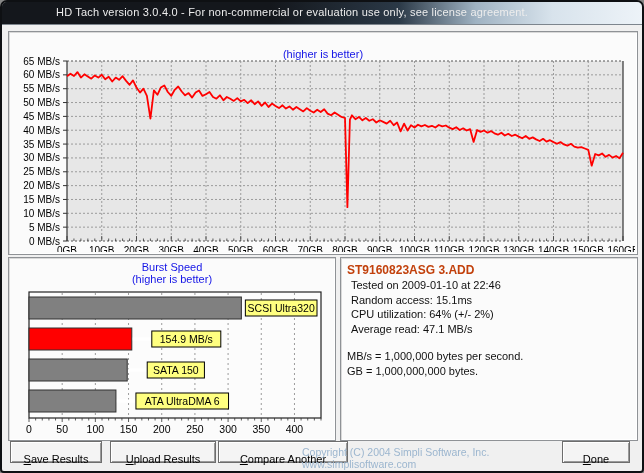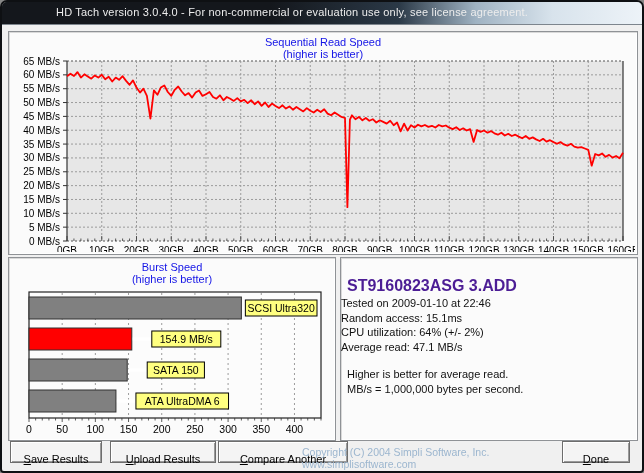--- a/index.html
+++ b/index.html
@@ -14,22 +14,22 @@
   .panel{position:absolute;background:#fbfbfb;border:1px solid #8f9296;
     box-shadow:inset 1px 1px 0 #d9d9d9, inset -1px -1px 0 #ffffff;}
   #main-panel{left:6px;top:6px;width:628px;height:222px;}
   #burst-panel{left:6px;top:232px;width:326px;height:182px;}
   #info-panel{left:338px;top:232px;width:296px;height:182px;}
   .chart-title{position:absolute;width:100%;text-align:center;color:#1414e6;font-size:11px;line-height:12px;}
   #main-title{top:4px;}  #main-sub{top:16px;}
   #burst-title{top:3px;} #burst-sub{top:15px;}
   #seq-svg{position:absolute;left:0;top:0;}
   #burst-svg{position:absolute;left:2px;top:32px;}
-  .drive-name{color:#4c1d95;font-weight:bold;font-size:16px;margin:19px 0 1px 6px;}
-  .info-line{font-size:11px;color:#111;line-height:14.5px;}
+  .drive-name{color:#c2410c;font-weight:bold;font-size:12px;margin:5px 0 1px 6px;}
+  .info-line{font-size:11px;color:#111;margin-left:10px;line-height:14.5px;}
   .info-notes{margin-top:13px;}
   .info-note{font-size:11px;color:#111;margin-left:6px;line-height:14.5px;}
   .btn{position:absolute;top:416px;height:22px;background:#f4f4f4;border:1px solid #6d6d6d;
     box-shadow:inset 1px 1px 0 #ffffff, inset -1px -1px 0 #9a9a9a;
     font-size:11px;color:#000;text-align:center;line-height:20px;cursor:default;
     font-family:"Liberation Sans",sans-serif;padding:7px;}
   #save-btn{left:8px;width:92px;}
   #upload-btn{left:108px;width:106px;}
   #compare-btn{left:216px;width:130px;}
   #done-btn{left:560px;width:68px;}
@@ -41,21 +41,20 @@
 <body>
 
 <div id="window">
   <div id="titlebar">
     <span>HD Tach version 3.0.4.0  - For non-commercial or evaluation use only, see license agreement.</span>
   </div>
 
   <div id="content">
 
     <div id="main-panel" class="panel">
-      <div id="main-title" class="chart-title">Sequential Read Speed</div>
       <div id="main-sub" class="chart-title">(higher is better)</div>
       <svg id="seq-svg" width="626" height="220">
           <rect x="58" y="29" width="556" height="180" fill="#e7e7e7"></rect>
           <line x1="58" y1="209" x2="614" y2="209" stroke="#555" stroke-dasharray="2,2" stroke-width="1"></line>
           <line x1="58" y1="195.15384615384616" x2="614" y2="195.15384615384616" stroke="#9b9b9b" stroke-dasharray="2,2" stroke-width="1"></line>
           <line x1="58" y1="181.3076923076923" x2="614" y2="181.3076923076923" stroke="#9b9b9b" stroke-dasharray="2,2" stroke-width="1"></line>
           <line x1="58" y1="167.46153846153848" x2="614" y2="167.46153846153848" stroke="#9b9b9b" stroke-dasharray="2,2" stroke-width="1"></line>
           <line x1="58" y1="153.6153846153846" x2="614" y2="153.6153846153846" stroke="#9b9b9b" stroke-dasharray="2,2" stroke-width="1"></line>
           <line x1="58" y1="139.76923076923077" x2="614" y2="139.76923076923077" stroke="#9b9b9b" stroke-dasharray="2,2" stroke-width="1"></line>
           <line x1="58" y1="125.92307692307692" x2="614" y2="125.92307692307692" stroke="#9b9b9b" stroke-dasharray="2,2" stroke-width="1"></line>
@@ -299,22 +298,22 @@
         </svg>
     </div>
 
     <div id="info-panel" class="panel">
       <div class="drive-name">ST9160823ASG 3.ADD</div>
       <div class="info-line">Tested on 2009-01-10 at 22:46</div>
       <div class="info-line">Random access: 15.1ms</div>
       <div class="info-line">CPU utilization: 64% (+/- 2%)</div>
       <div class="info-line">Average read: 47.1 MB/s</div>
       <div class="info-notes">
-        <div class="info-note">Higher is better for average read.</div>
         <div class="info-note">MB/s = 1,000,000 bytes per second.</div>
+        <div class="info-note">GB = 1,000,000,000 bytes.</div>
       </div>
     </div>
 
     <button id="save-btn" class="btn"><u>S</u>ave Results</button>
     <button id="upload-btn" class="btn"><u>U</u>pload Results</button>
     <button id="compare-btn" class="btn"><u>C</u>ompare Another Drive</button>
     <span id="copyright">Copyright (C) 2004 Simpli Software, Inc. www.simplisoftware.com</span>
     <button id="done-btn" class="btn"><u>D</u>one</button>
 
   </div>

